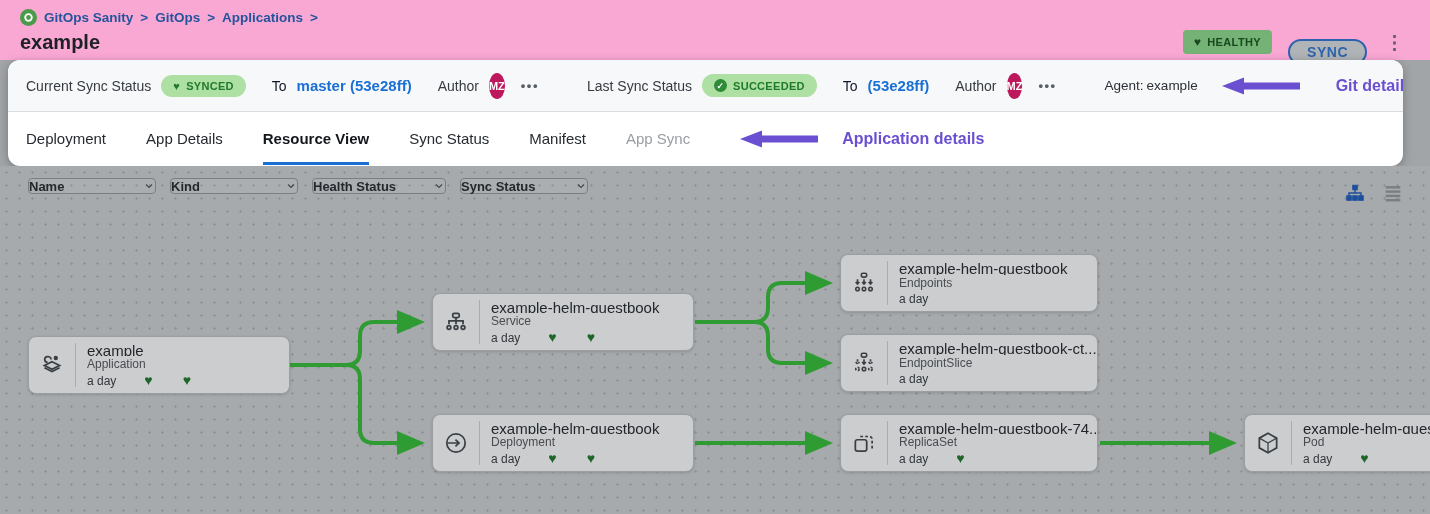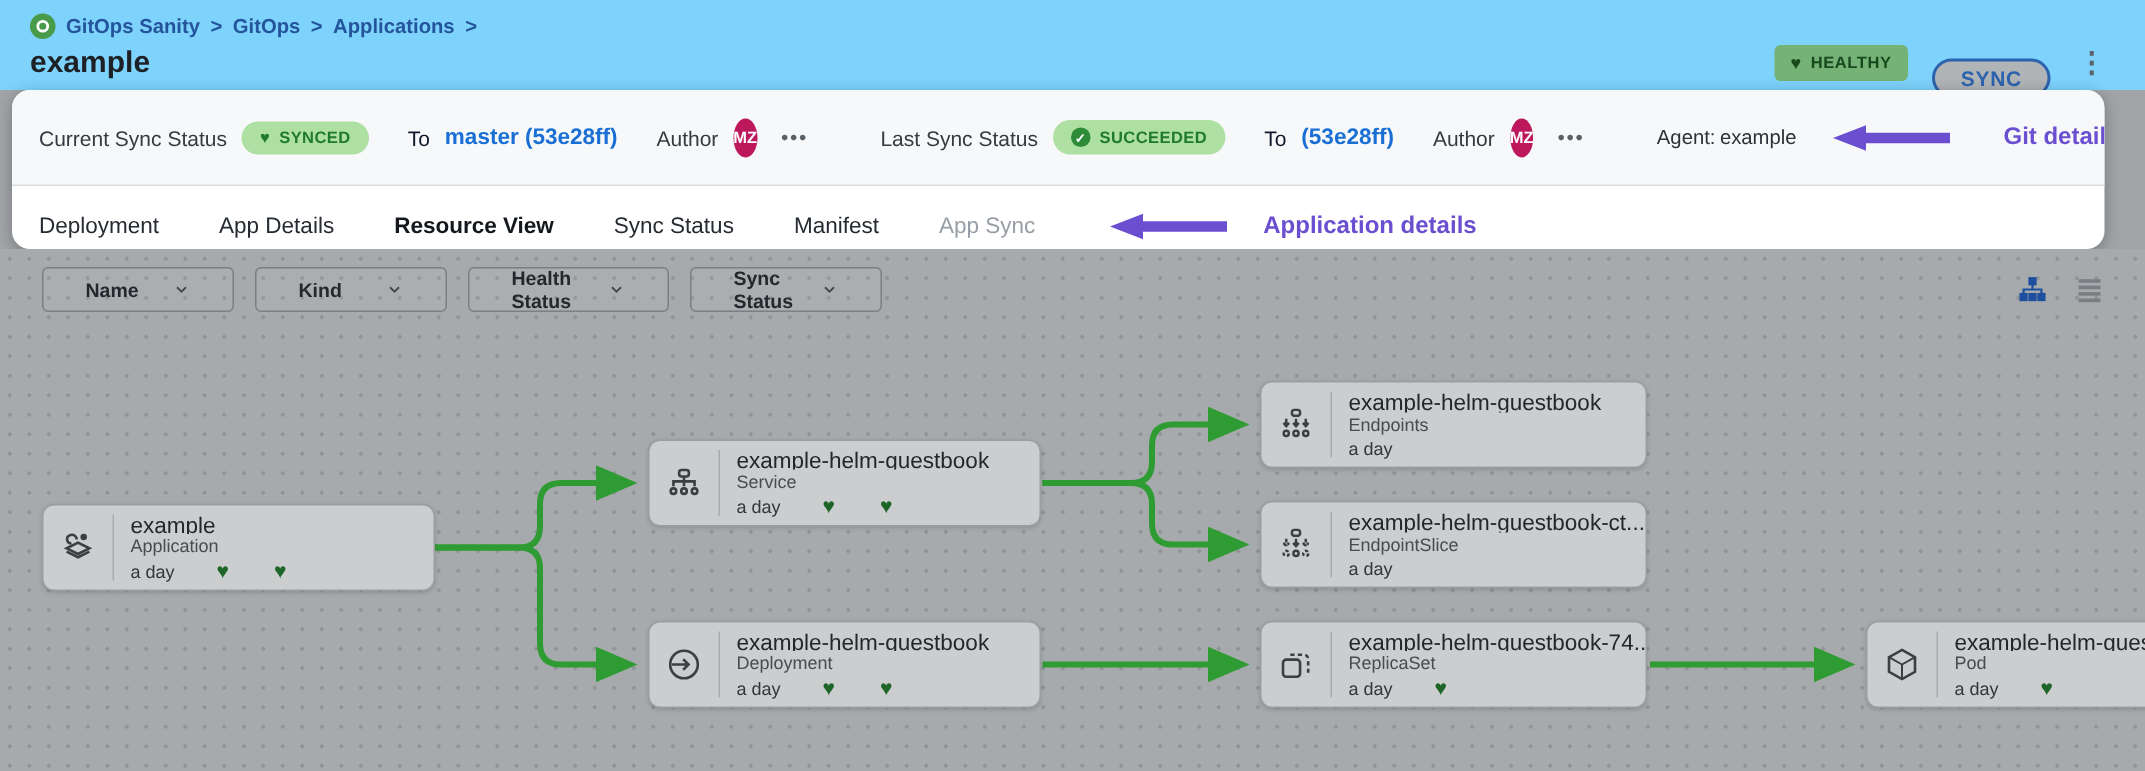--- a/index.html
+++ b/index.html
@@ -1,20 +1,20 @@
 <!DOCTYPE html>
 <html><head>
 <meta charset="utf-8">
 <style>
   * { margin:0; padding:0; box-sizing:border-box; }
   html,body { width:1430px; height:514px; overflow:hidden; }
   body { font-family:"Liberation Sans", sans-serif; background:#a2a5a8; position:relative; }
 
   
-  .header { position:absolute; top:0; left:0; width:1430px; height:60px; background:#7dd3fc; }
+  .header { position:absolute; top:0; left:0; width:1430px; height:60px; background:#f9a8d4; }
   .breadcrumb { position:absolute; top:9px; left:20px; display:flex; align-items:center; gap:7px;
                 font-size:13.5px; font-weight:600; color:#24549c; }
   .breadcrumb a { color:#24549c; text-decoration:none; cursor:pointer; }
   .crumb-sep { color:#24549c; font-weight:600; }
   .logo { width:17px; height:17px; border-radius:50%; background:#4a9b49; display:inline-flex;
           align-items:center; justify-content:center; }
   .logo svg { display:block; }
   .page-title { position:absolute; top:31px; left:20px; font-size:20px; font-weight:700; color:#1d2125; }
   .header-actions { position:absolute; top:19px; right:24px; display:flex; align-items:center; gap:16px; }
   .healthy-badge { background:#74b275; color:#17491d; font-size:11px; font-weight:700;
@@ -23,21 +23,21 @@
   .healthy-badge .hb-heart { font-size:12px; color:#17491d; }
   .sync-btn { background:#b0b4b7; border:2px solid #2d63ad; color:#2d63ad; font-weight:700;
               font-size:14px; letter-spacing:.5px; border-radius:16px; padding:3px 17px;
               cursor:pointer; font-family:"Liberation Sans", sans-serif;margin-top:20px; }
   .kebab { color:#5c6267; font-size:19px; font-weight:700; line-height:1; cursor:pointer;
            letter-spacing:0; padding:0 2px; }
 
   
   .card { position:absolute; top:60px; left:8px; width:1395px; height:106px; background:#ffffff;
           border-radius:12px; box-shadow:0 2px 10px rgba(0,0,0,.28); overflow:hidden; }
-  .status-row { height:64px; background:#f7f8fa; border-bottom:1px solid #d9dce0; display:flex;
+  .status-row { height:52px; background:#f7f8fa; border-bottom:1px solid #d9dce0; display:flex;
                 align-items:center; padding:0 18px; gap:10px; white-space:nowrap; }
   .status-label { font-size:14px; color:#353b41; }
   .green-badge { background:#aedfa3; color:#1f7a2b; font-size:11px; font-weight:700;
                  letter-spacing:.3px; border-radius:12px; padding:5px 12px; display:flex;
                  align-items:center; gap:6px; }
   .gb-icon { font-size:11px; }
   .gb-check { width:13px; height:13px; background:#2e8b37; color:#fff; border-radius:50%;
               font-size:9px; display:inline-flex; align-items:center; justify-content:center; }
   .to-label { font-size:14px; color:#0f172a; margin-left:16px; }
   .commit-link { font-size:15px; font-weight:700; color:#1a6fd4; text-decoration:none; cursor:pointer; }
@@ -60,22 +60,22 @@
   .tab.disabled { color:#989ea5; }
   .annot-app { font-size:16px; align-self:center; margin-left:24px; }
   .tabs-row .arrow-left { align-self:center; margin-left:10px; }
 
   
   .canvas { position:absolute; top:166px; left:0; width:1430px; height:348px; background:#a7aaad;
             background-image:radial-gradient(circle, #90949741 1.2px, transparent 1.4px),
                              radial-gradient(circle, #8f9396 1.1px, transparent 1.3px);
             background-size:13px 13px; overflow:hidden; }
   .filter-bar { position:absolute; top:12px; left:28px; display:flex; gap:14px; }
-  .dropdown { height:30px; border:1px solid #7b7f83; border-radius:4px; background:rgba(255,255,255,.05);
-              display:flex; align-items:center; justify-content:space-between; padding:0 28px;
+  .dropdown { height:16px; border:1px solid #7b7f83; border-radius:4px; background:rgba(255,255,255,.05);
+              display:flex; align-items:center; justify-content:space-between; padding:0 0;
               font-size:13px; font-weight:600; color:#24282c; cursor:pointer; }
   .dd-name { width:128px; } .dd-kind { width:128px; } .dd-health { width:134px; } .dd-sync { width:128px; }
   .dd-chevron { color:#44484c; display:flex; }
   .view-toggles { position:absolute; top:16px; right:26px; display:flex; gap:16px; align-items:center; }
   .toggle { cursor:pointer; display:flex; }
 
   .edges { position:absolute; top:0; left:0; pointer-events:none; }
 
   .node { position:absolute; width:262px; height:58px; background:#cbcdcf; border:1px solid #9b9ea1;
           border-radius:8px; display:flex; align-items:stretch; cursor:pointer;

